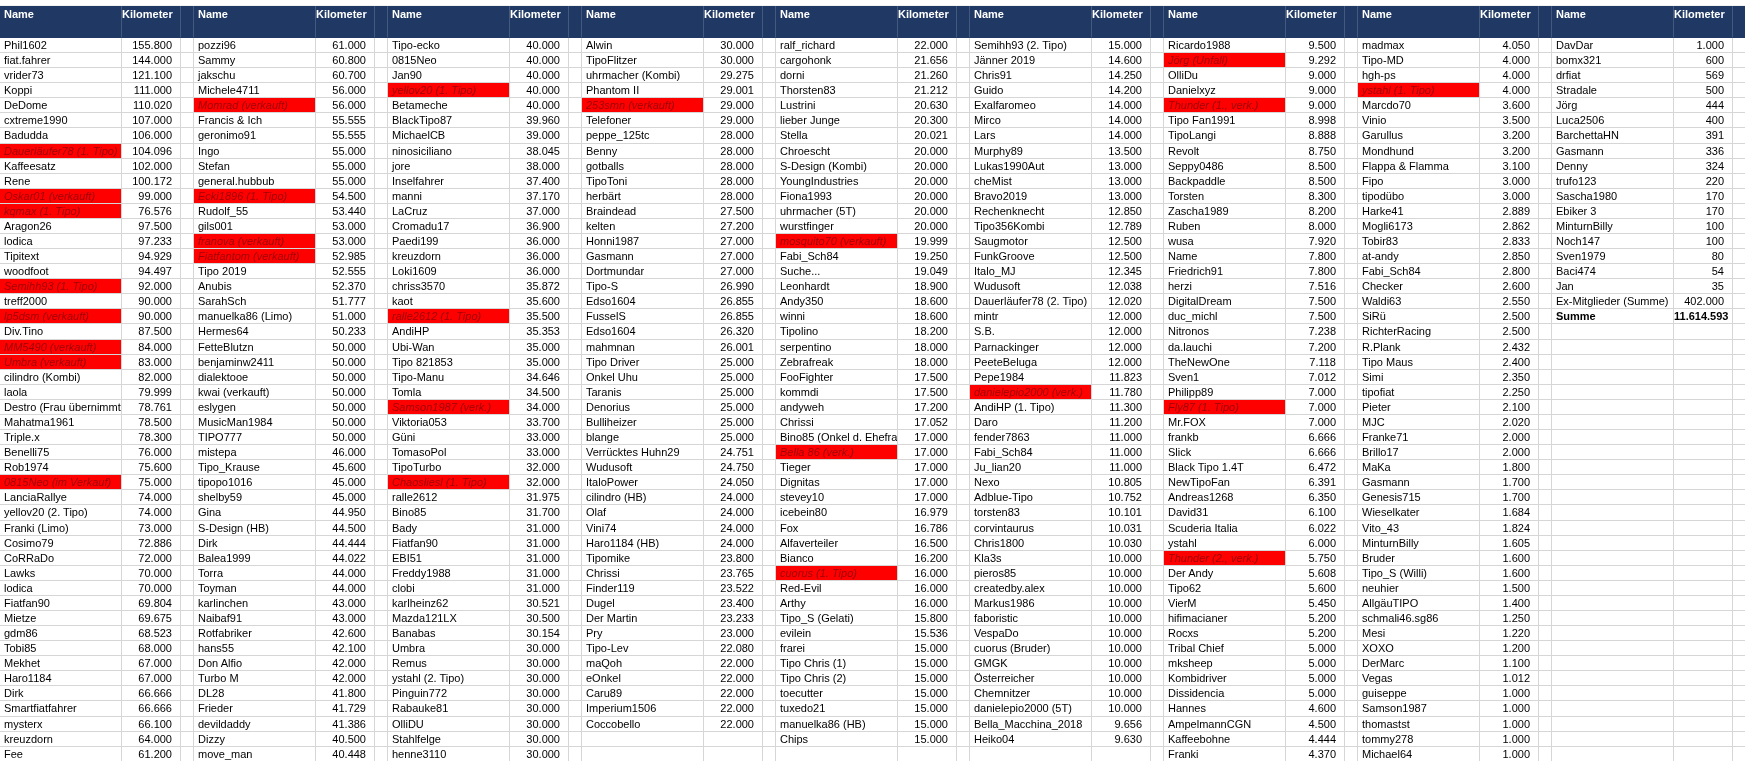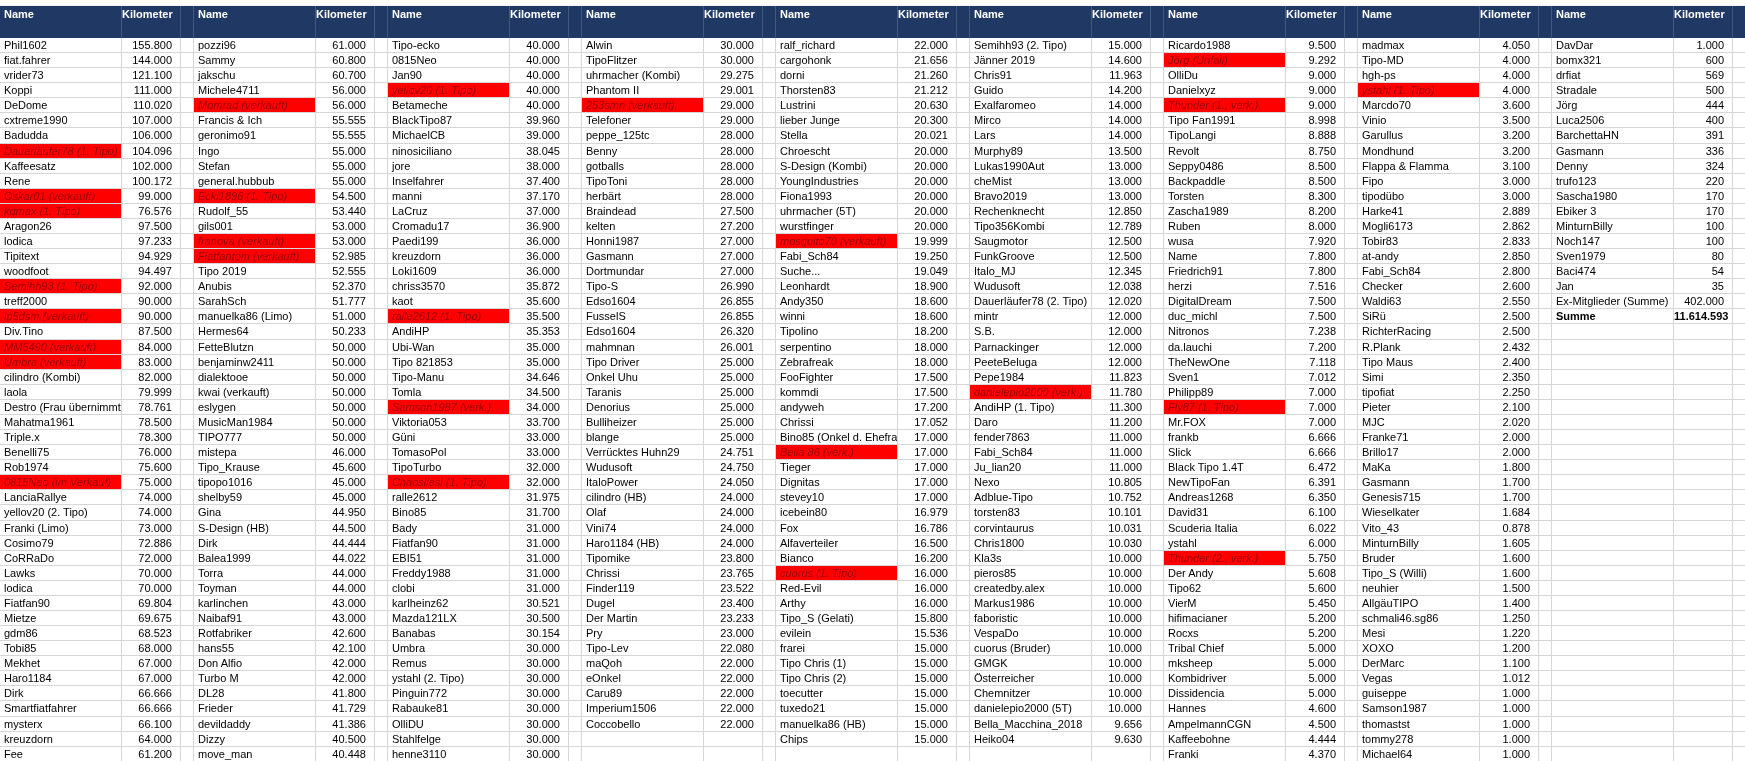--- a/index.html
+++ b/index.html
@@ -1304,21 +1304,21 @@
         <div class="c km">15.000</div>
         <div class="c spacer"></div>
       </div>
       <div class="row">
         <div class="c name">Jänner 2019</div>
         <div class="c km">14.600</div>
         <div class="c spacer"></div>
       </div>
       <div class="row">
         <div class="c name">Chris91</div>
-        <div class="c km">11.963</div>
+        <div class="c km">14.250</div>
         <div class="c spacer"></div>
       </div>
       <div class="row">
         <div class="c name">Guido</div>
         <div class="c km">14.200</div>
         <div class="c spacer"></div>
       </div>
       <div class="row">
         <div class="c name">Exalfaromeo</div>
         <div class="c km">14.000</div>
@@ -1958,21 +1958,21 @@
         <div class="c km">1.700</div>
         <div class="c spacer"></div>
       </div>
       <div class="row">
         <div class="c name">Wieselkater</div>
         <div class="c km">1.684</div>
         <div class="c spacer"></div>
       </div>
       <div class="row">
         <div class="c name">Vito_43</div>
-        <div class="c km">0.878</div>
+        <div class="c km">1.824</div>
         <div class="c spacer"></div>
       </div>
       <div class="row">
         <div class="c name">MinturnBilly</div>
         <div class="c km">1.605</div>
         <div class="c spacer"></div>
       </div>
       <div class="row">
         <div class="c name">Bruder</div>
         <div class="c km">1.600</div>

